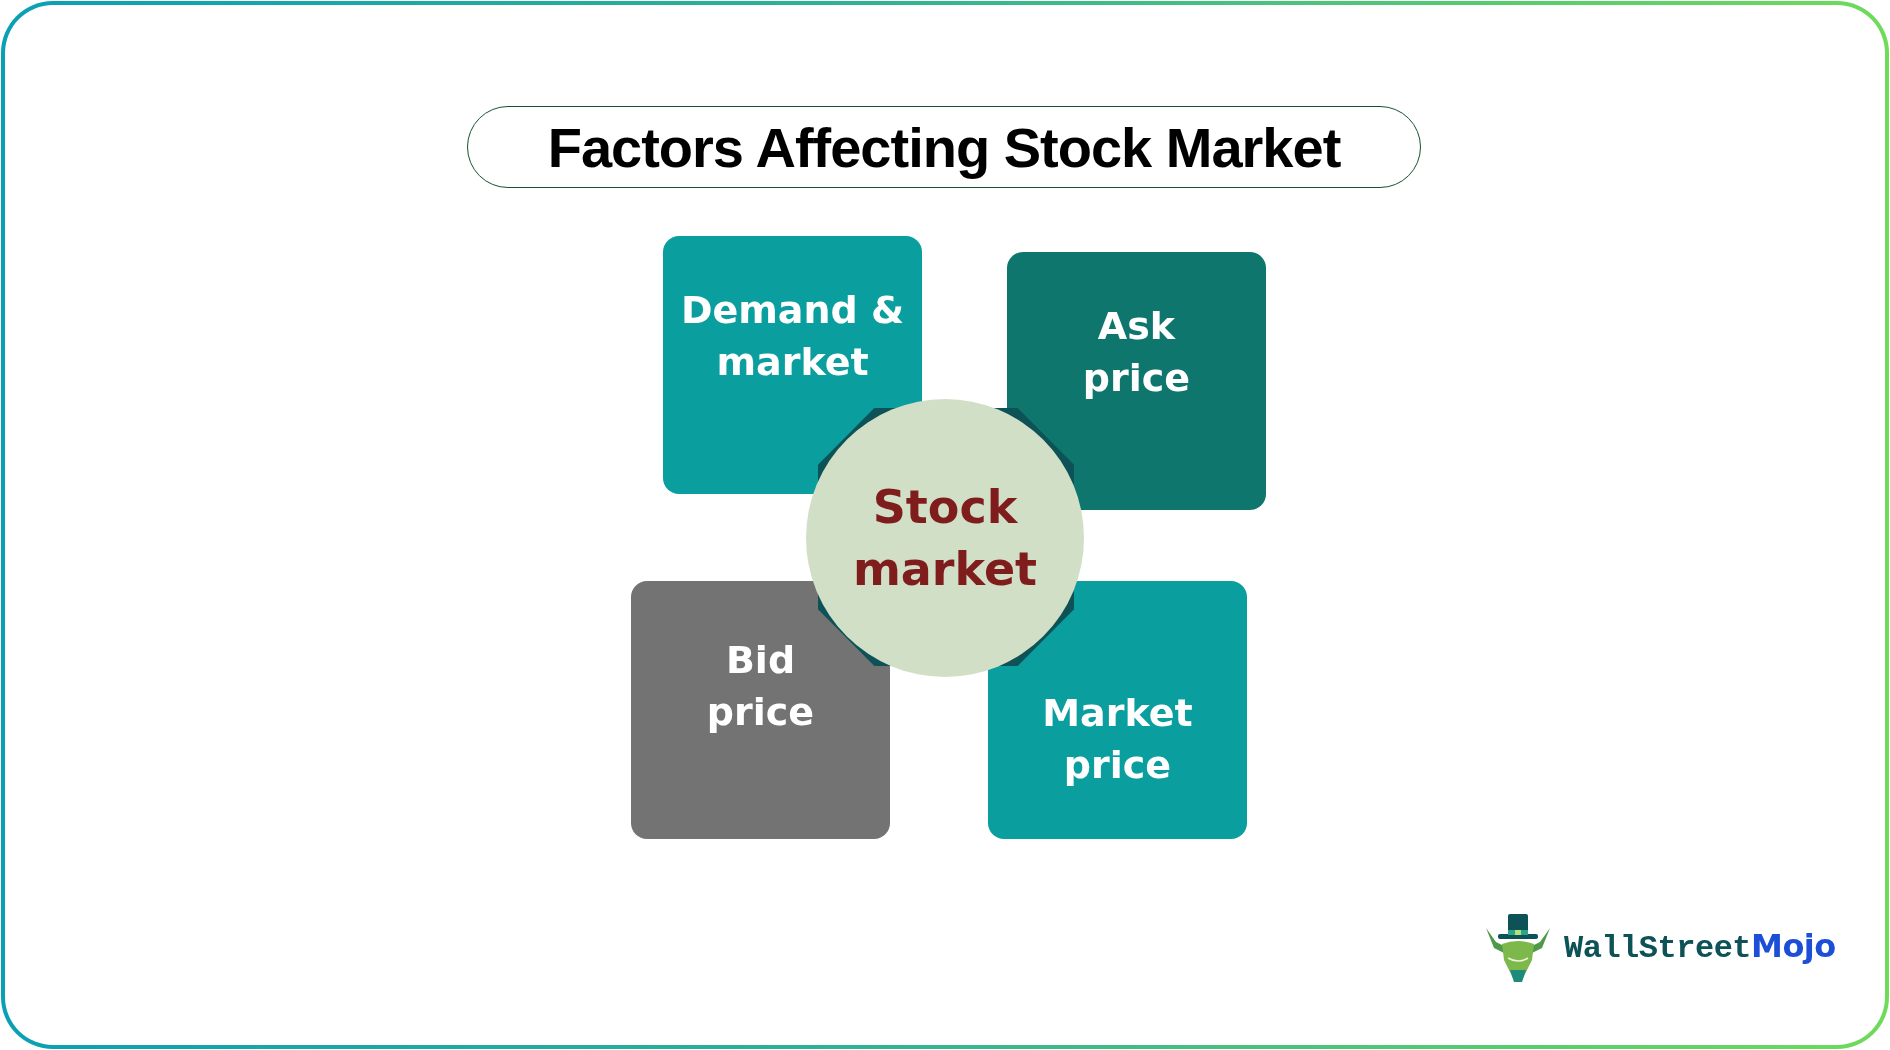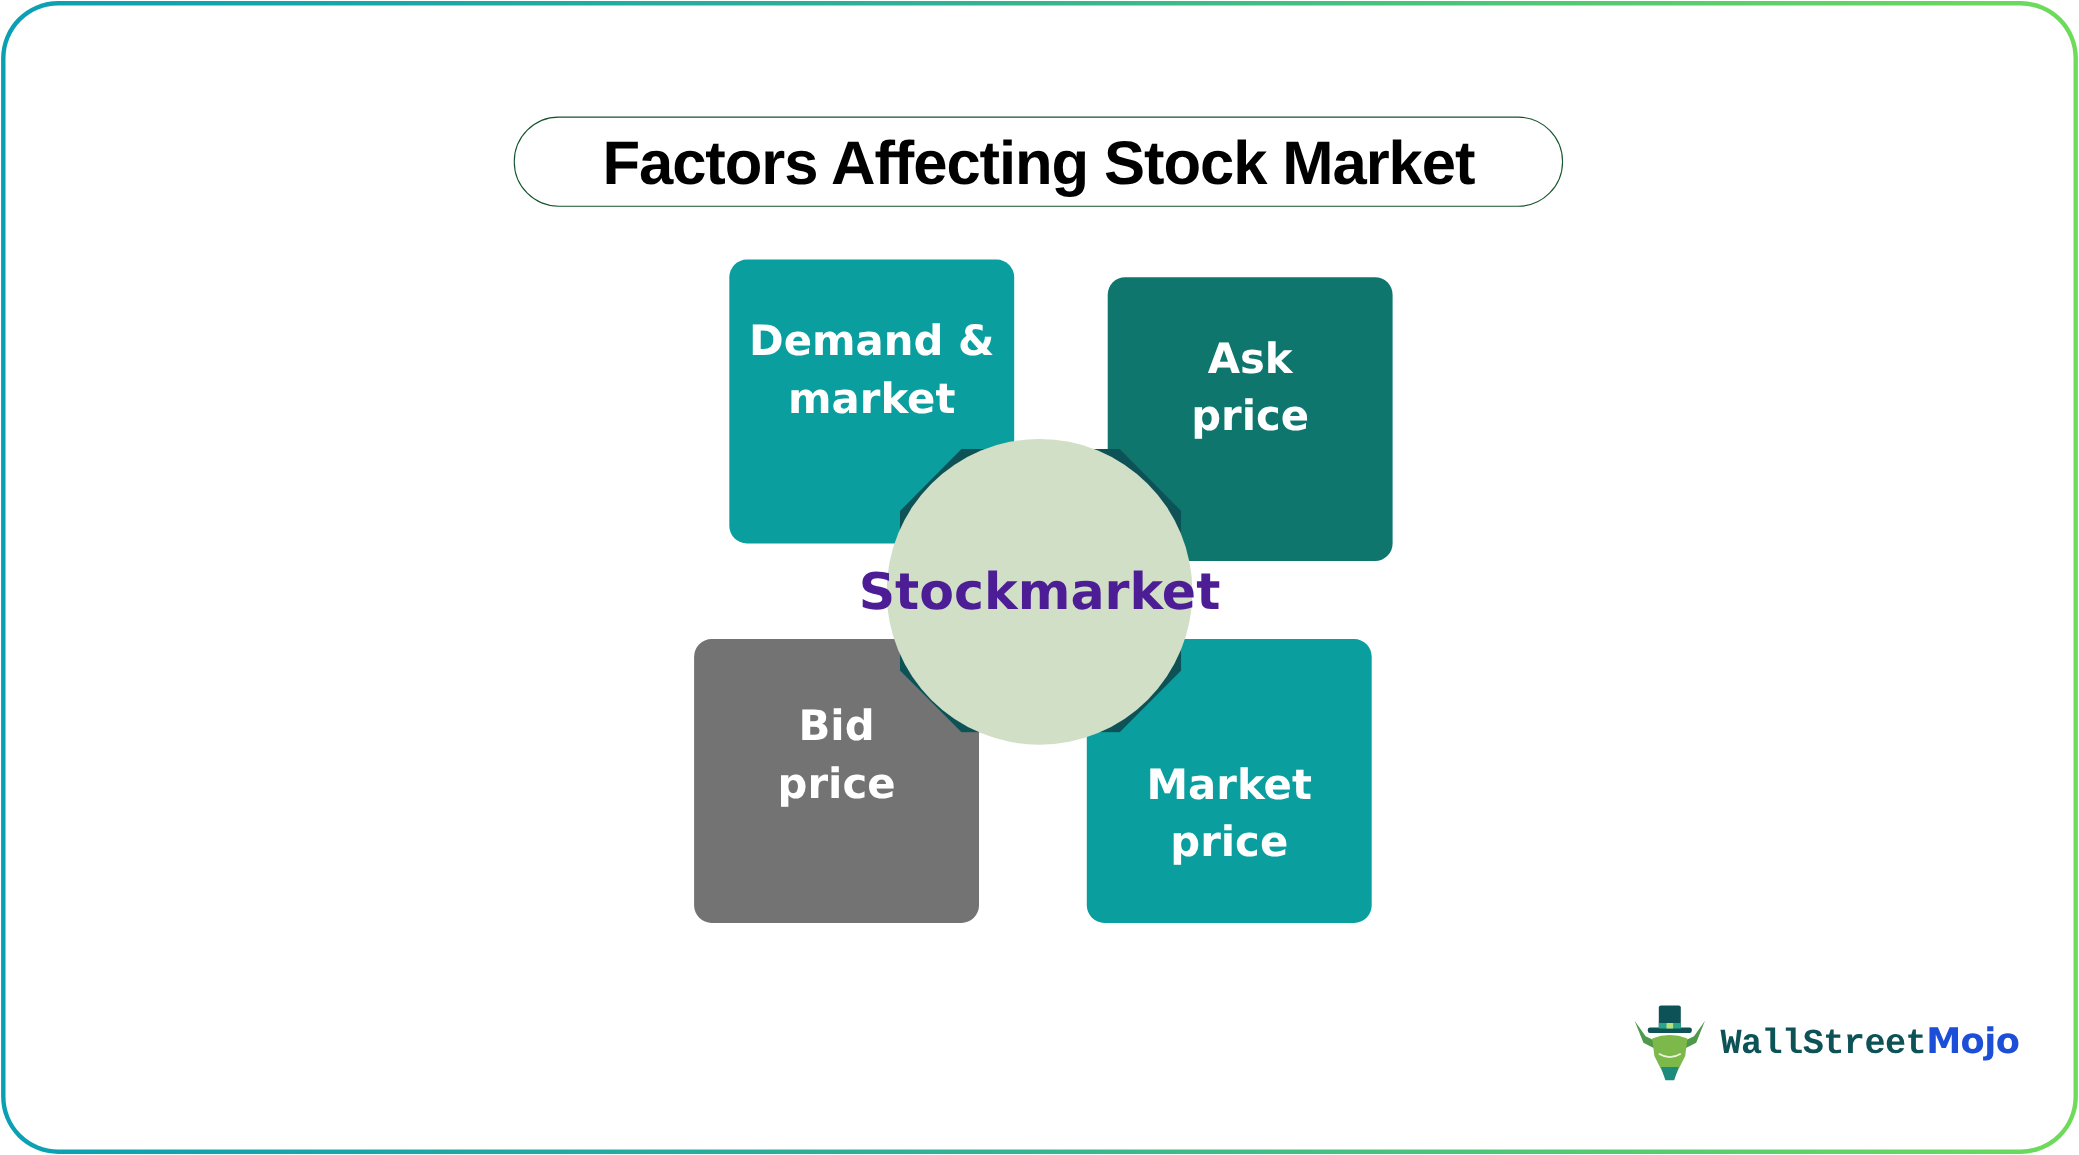--- a/index.html
+++ b/index.html
@@ -24,22 +24,22 @@
   }
   .tile.top { justify-content:flex-start; padding-top:48px;margin-left:20px; }
   .tile.bottom { justify-content:flex-end; padding-bottom:48px; }
   .tile span { display:block; }
   .octagon {
     position:absolute; left:818px; top:408px; width:256px; height:258px; background:#0d5256;
     clip-path: polygon(22% 0, 78% 0, 100% 22%, 100% 78%, 78% 100%, 22% 100%, 0 78%, 0 22%);
   }
   .hub {
     position:absolute; left:806px; top:399px; width:278px; height:278px; border-radius:50%;
-    background:#d2dfc7; display:flex; flex-direction:row; align-items:center; justify-content:center;
-    color:#4c1d95; font-family:"DejaVu Sans", sans-serif; font-weight:bold; font-size:46px; line-height:62px; text-align:center;
+    background:#d2dfc7; display:flex; flex-direction:column; align-items:center; justify-content:center;
+    color:#7f1d1d; font-family:"DejaVu Sans", sans-serif; font-weight:bold; font-size:46px; line-height:62px; text-align:center;
   }
   .logo { position:absolute; left:1480px; top:908px; display:flex; align-items:center; }
   .logo-icon { width:76px; height:78px; }
   .logo-text { margin-left:8px; font-family:"DejaVu Sans", sans-serif; font-weight:bold; font-size:32px; letter-spacing:-0.5px; }
   .logo-text .a { color:#0d5256;font-family:Liberation Mono, monospace; }
   .logo-text .b { color:#1d4ed8; }
 </style>
 </head>
 <body>
 

